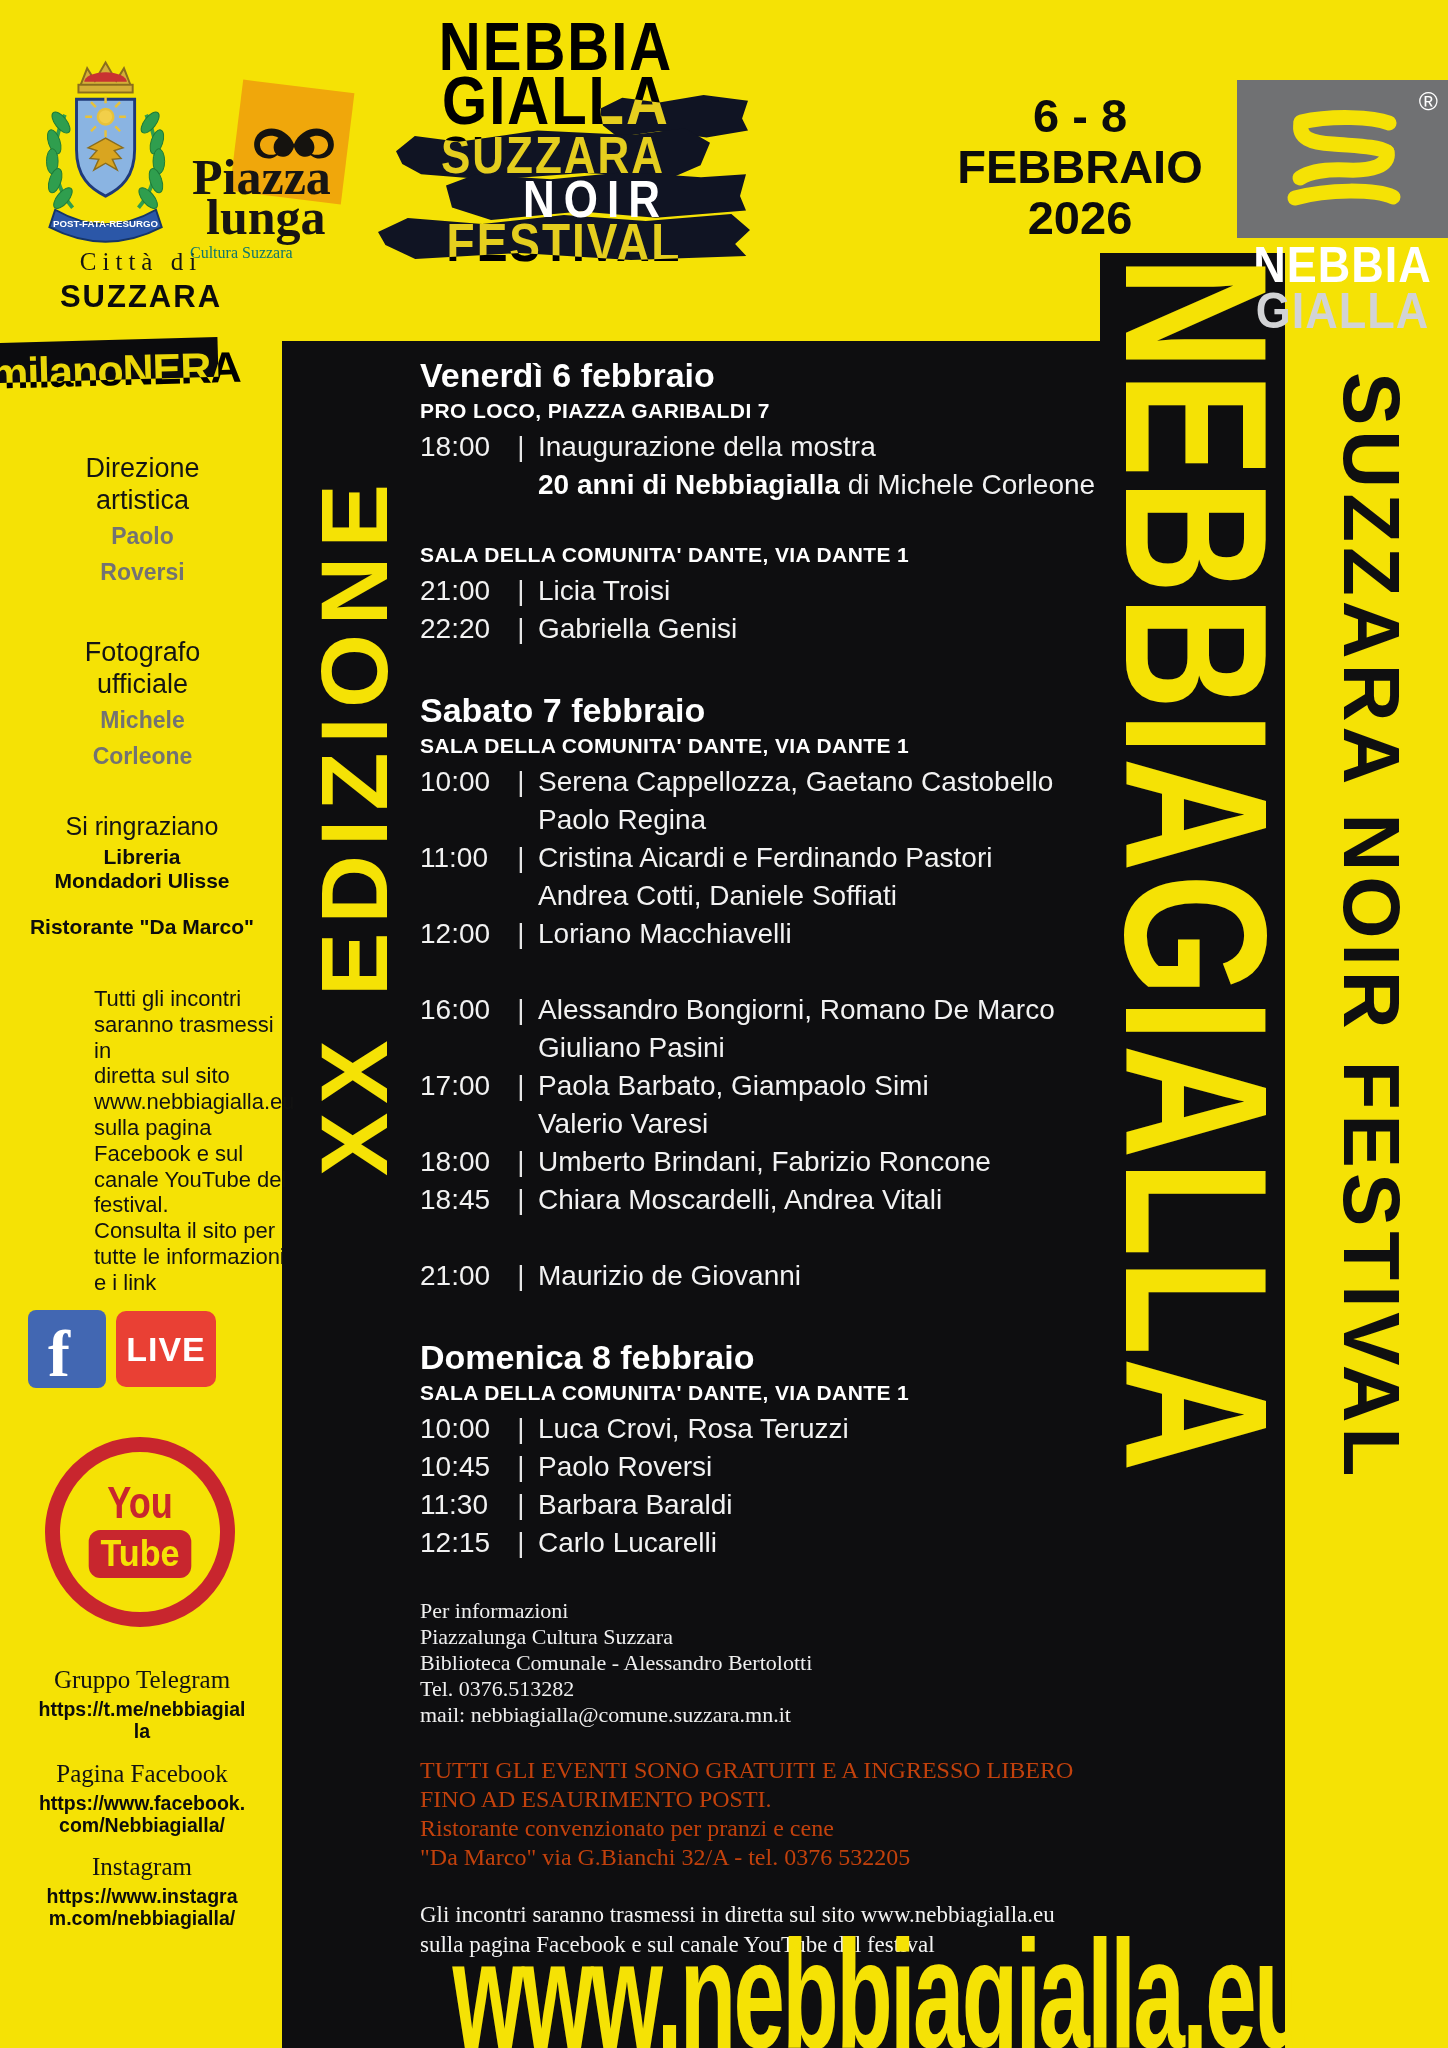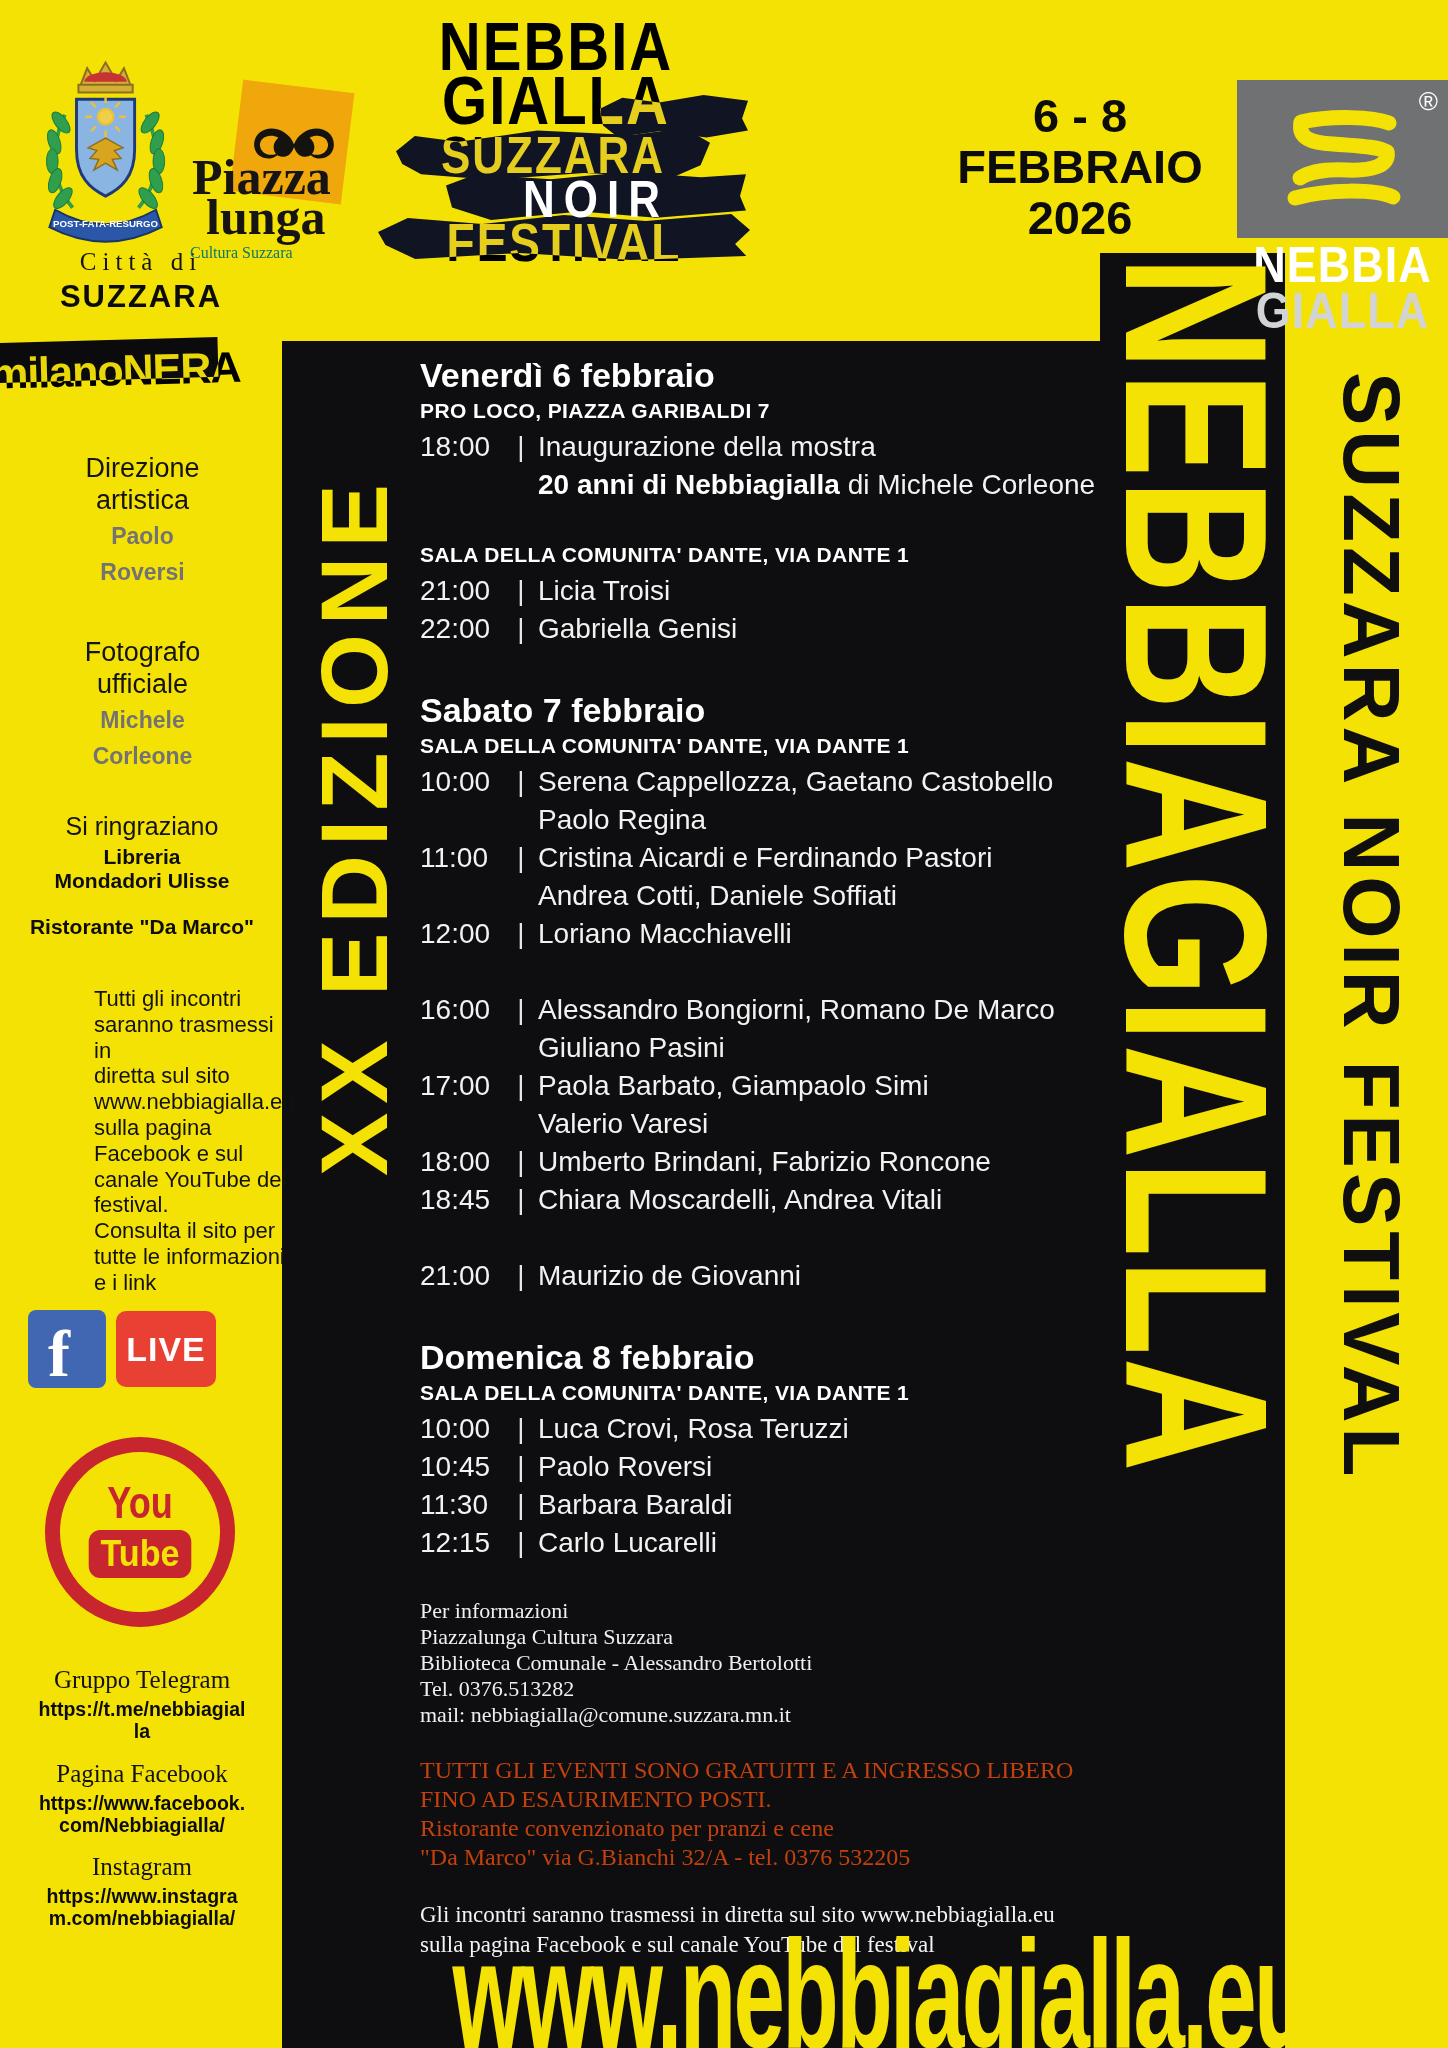--- a/index.html
+++ b/index.html
@@ -139,21 +139,21 @@
               </div>
             </div>
             <div class="block">
               <div class="venue">SALA DELLA COMUNITA' DANTE, VIA DANTE 1</div>
               <div class="ev">
                 <span class="ev-time">21:00</span>
                 <span class="ev-sep">|</span>
                 <span class="ev-names">Licia Troisi</span>
               </div>
               <div class="ev">
-                <span class="ev-time">22:00</span>
+                <span class="ev-time">22:20</span>
                 <span class="ev-sep">|</span>
                 <span class="ev-names">Gabriella Genisi</span>
               </div>
             </div>
           </div>
           <div class="day">
             <div class="day-title">Sabato 7 febbraio</div>
             <div class="block">
               <div class="venue">SALA DELLA COMUNITA' DANTE, VIA DANTE 1</div>
               <div class="ev">

